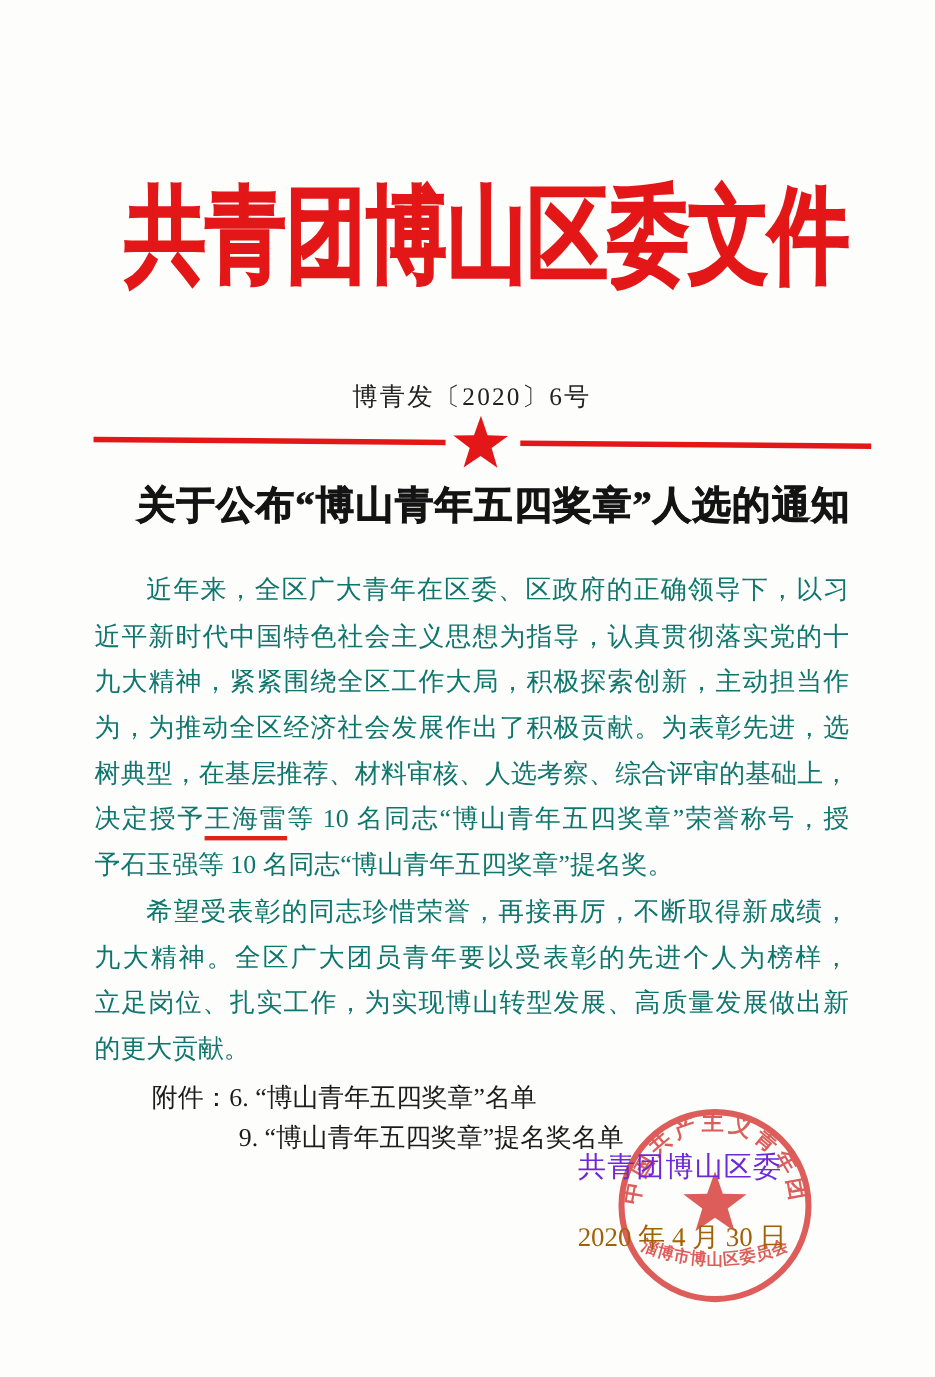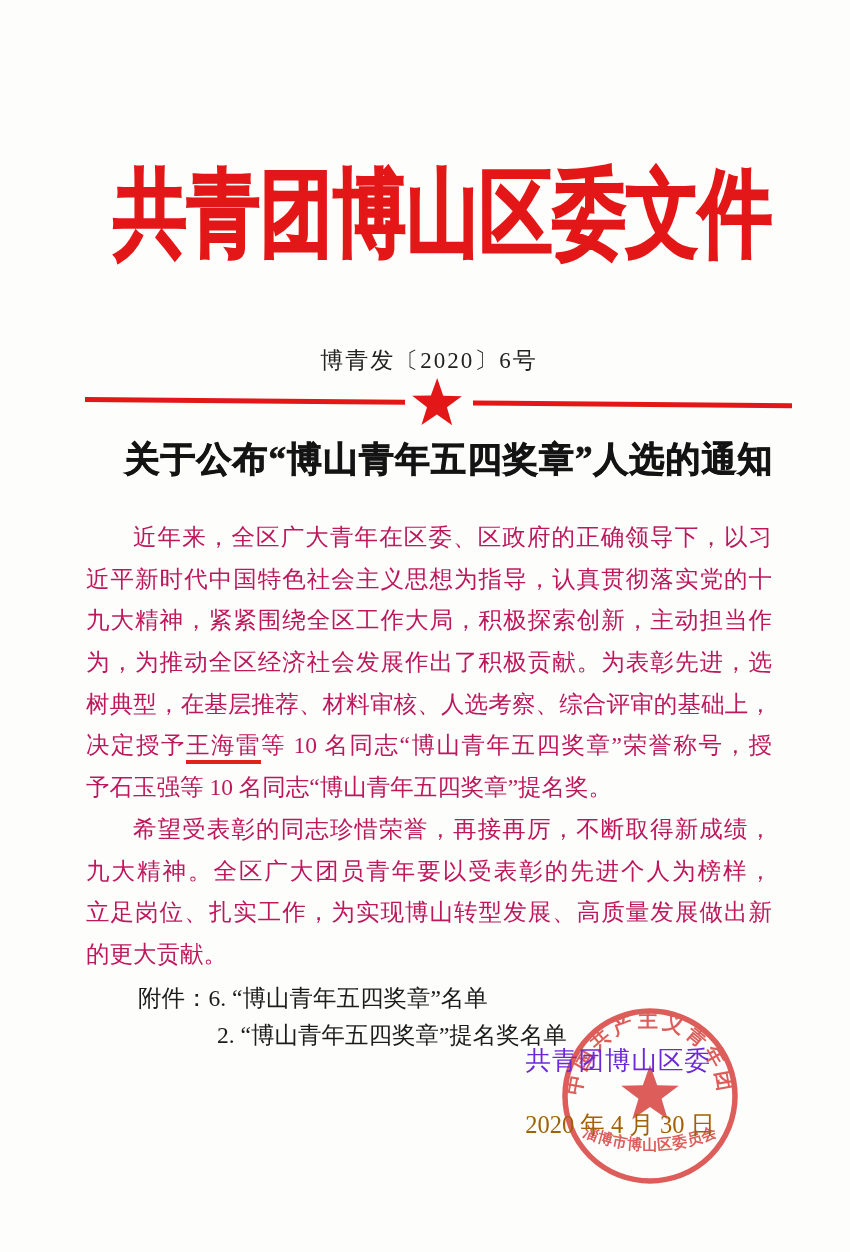--- a/index.html
+++ b/index.html
@@ -26,21 +26,21 @@
   .sep-left  { left:0;    width:320px; }
   .sep-right { left:388px; width:319px; }
   .sep-star  { position:absolute; left:323px; top:0; }
   .subject {
     position:absolute; top:436px; left:24px; width:850px; text-align:center;
     font-size:35px; font-weight:900; letter-spacing:1px; color:#141414;
     -webkit-text-stroke:0.8px #141414;
   }
   .body-block {
     position:absolute; left:86px; top:517px; width:686px;
-    font-size:23.5px; color:#be185d;
+    font-size:23.5px; color:#0f766e;
   }
   .bline   { line-height:41.7px; height:41.7px; text-align:justify; }
   .stretch { text-align-last:justify; }
   .indent  { text-indent:47px; }
   .name-underline { border-bottom:4px solid #e02318; padding-bottom:2px; }
   .attachments {
     position:absolute; left:86px; top:980px; width:686px;
     font-size:23.5px; line-height:36.5px;
   }
   .att1 { padding-left:52px; }
@@ -84,21 +84,21 @@
     <div class="bline stretch"><span>决定授予</span><span class="name-underline">王海雷</span><span>等 10 名同志“博山青年五四奖章”荣誉称号，授</span></div>
     <div class="bline">予石玉强等 10 名同志“博山青年五四奖章”提名奖。</div>
     <div class="bline stretch indent">希望受表彰的同志珍惜荣誉，再接再厉，不断取得新成绩，</div>
     <div class="bline stretch">九大精神。全区广大团员青年要以受表彰的先进个人为榜样，</div>
     <div class="bline stretch">立足岗位、扎实工作，为实现博山转型发展、高质量发展做出新</div>
     <div class="bline">的更大贡献。</div>
   </div>
 
   <div class="attachments">
     <div class="att1">附件：6. “博山青年五四奖章”名单</div>
-    <div class="att2">2. “博山青年五四奖章”提名奖名单</div>
+    <div class="att2">9. “博山青年五四奖章”提名奖名单</div>
   </div>
 
   <div class="signature">共青团博山区委</div>
   <div class="sign-date">2020 年 4 月 30 日</div>
 
   <svg class="seal" width="186" height="186" viewBox="0 0 186 186">
     <defs>
       <path id="sealArcTop" d="M 24,93 A 69,69 0 0 1 162,93" fill="none"></path>
       <path id="sealArcBottom" d="M 26,133 Q 93,161 160,133" fill="none"></path>
     </defs>

